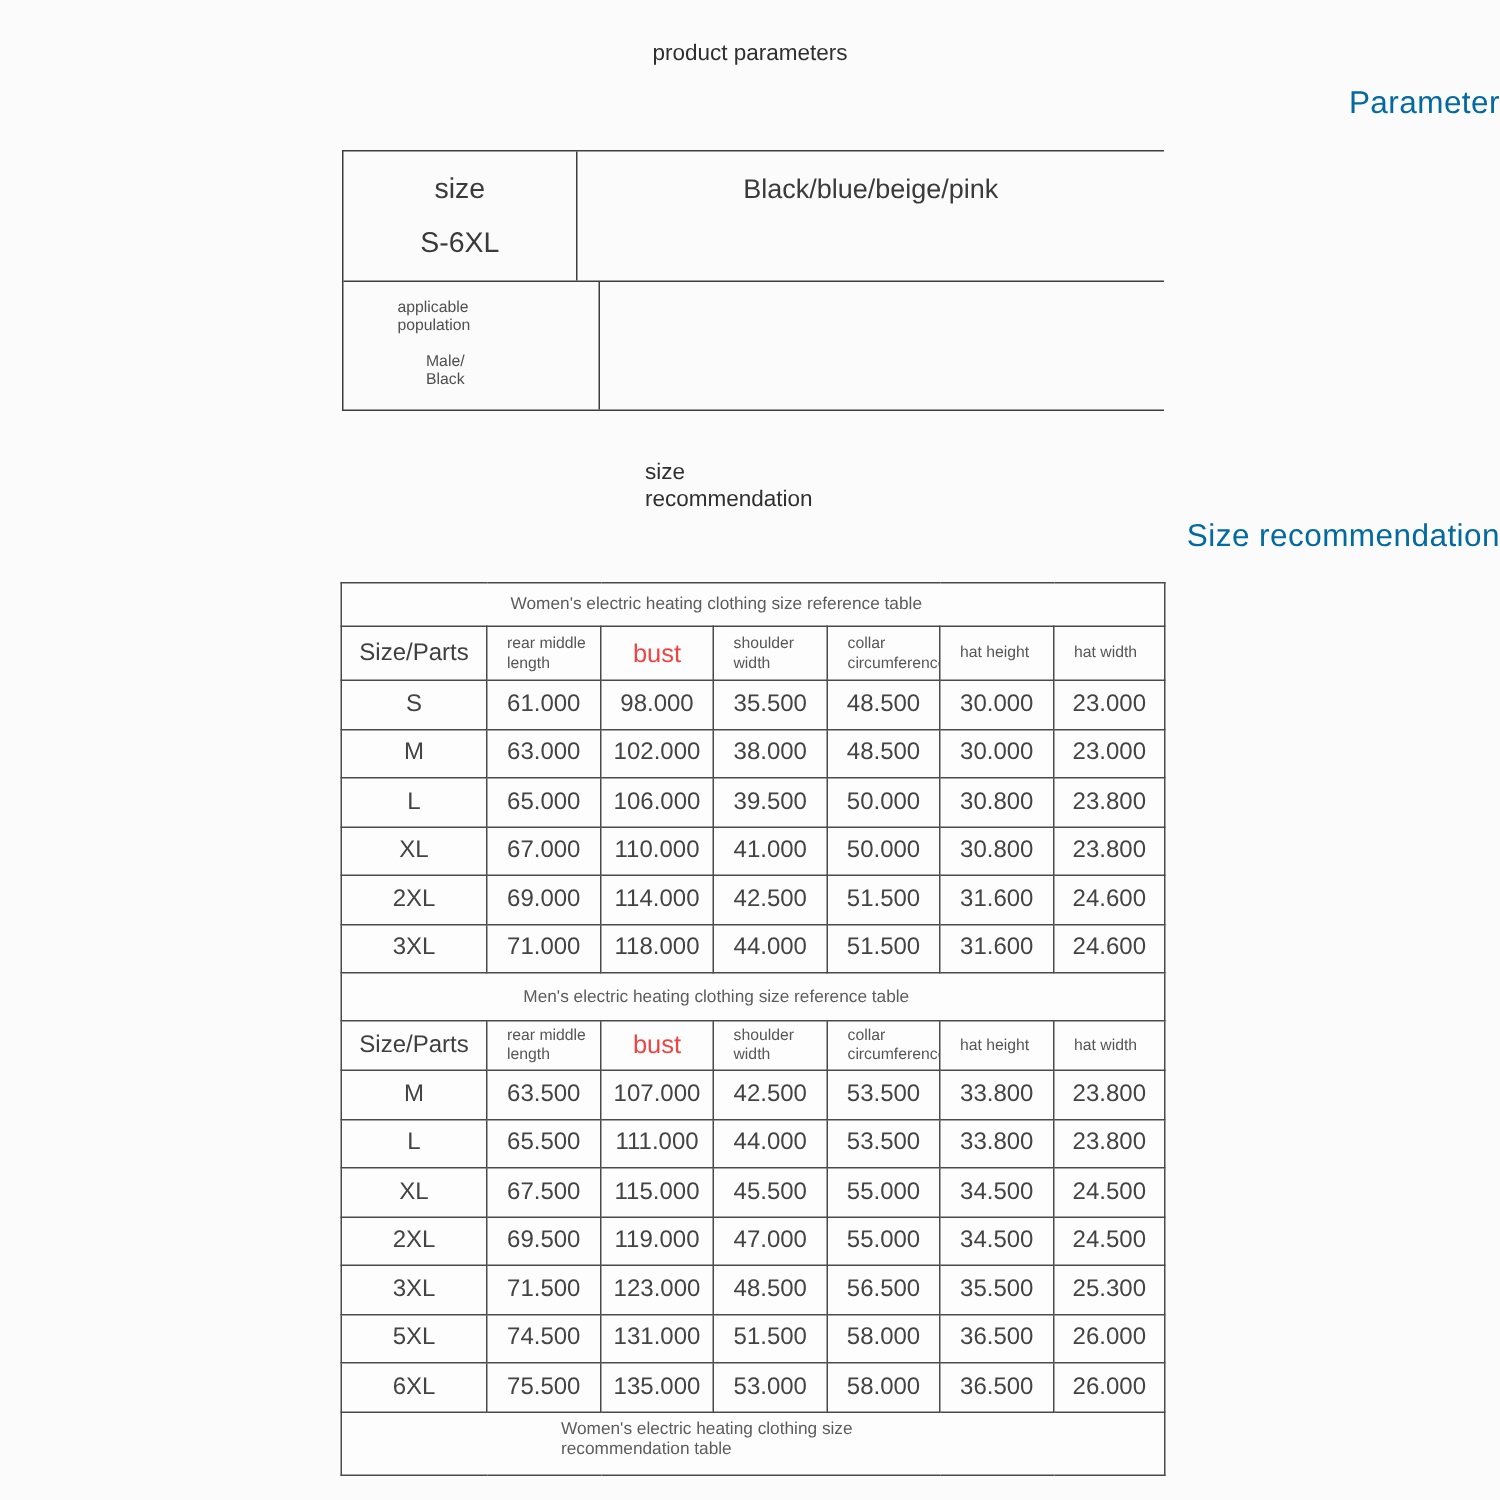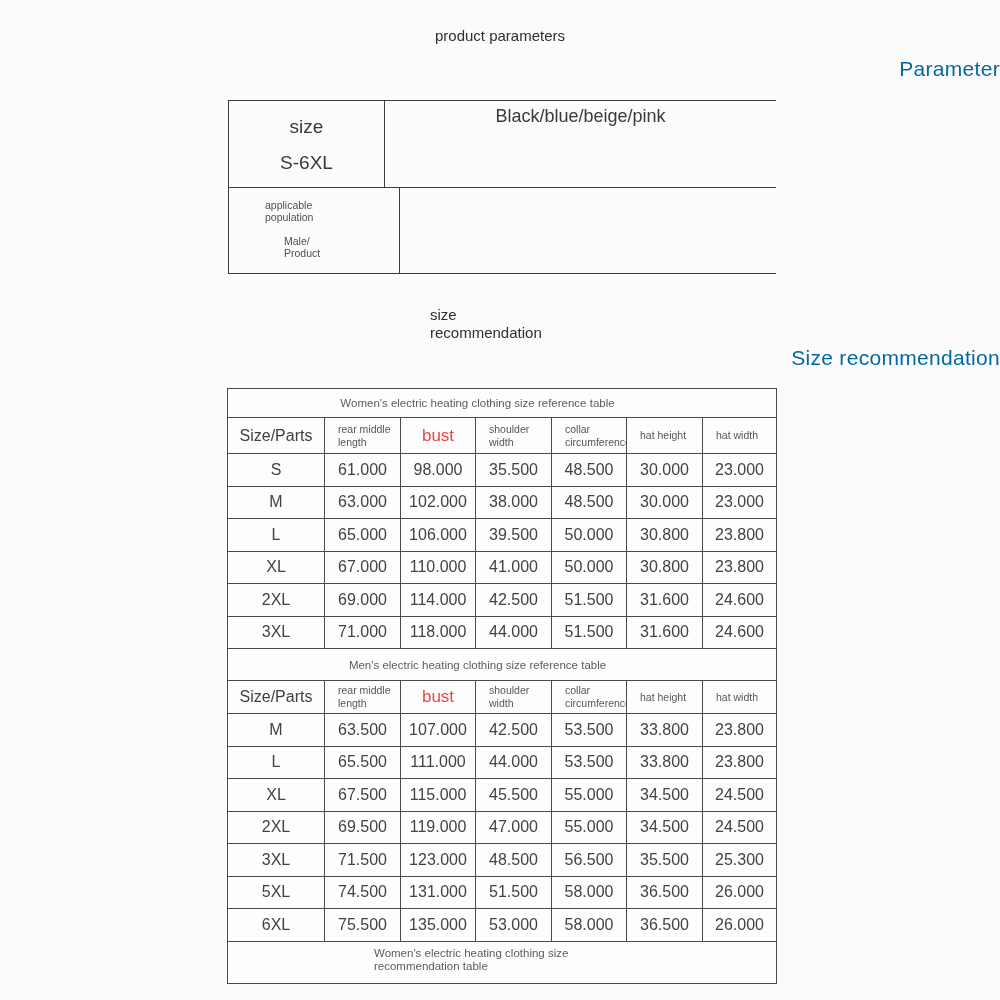--- a/index.html
+++ b/index.html
@@ -26,21 +26,21 @@
   .p-merged{flex:1;text-align:center;}
   .p-label-sm{font-size:10.5px;line-height:12px;color:#4f4f4f;text-align:left;}
   .p-big{font-size:19px;color:#3a3a3a;}
   .lbl-product{padding-left:57px;margin-top:11px;}
   .val-product{font-size:14px;color:#3a3a3a;text-align:left;padding-left:38px;margin-top:13px;}
   .lbl-population{padding-left:36px;margin-top:11px;}
   .val-population{padding-left:55px;margin-top:12px;}
   .c2-label{margin-top:15px;}
   .c2-value{margin-top:14px;}
   .c3-label{margin-top:15px;}
-  .c3-value{margin-top:5px;font-size:18px;color:#3a3a3a;}
+  .c3-value{margin-top:15px;font-size:18px;color:#3a3a3a;}
   .fabric-label{font-size:13.5px;color:#3e3e3e;margin-top:15px;padding-right:38px;}
   .fabric-value{font-size:12.5px;color:#3e3e3e;margin-top:21px;}
 
   
   .size-table{position:absolute;left:227px;top:388px;border-collapse:collapse;table-layout:fixed;width:549px;background:#fdfdfd;}
   .size-table td{border:1px solid #4a4a4a;box-sizing:border-box;overflow:hidden;}
   td.title-cell{height:29px;font-size:11.5px;color:#5c5c5c;text-align:center;padding-right:50px;}
   td.title-cell-men{height:32px;}
   tr.head-row td{height:36px;}
   tr.head-row-men td{height:33px;}
@@ -70,21 +70,21 @@
       </div>
     </div>
     <div class="p-row p-row2">
       <div class="p-c1">
         <div class="p-label-sm lbl-population">
           <div>applicable</div>
           <div>population</div>
         </div>
         <div class="p-label-sm val-population">
           <div>Male/</div>
-          <div>Product</div>
+          <div>Black</div>
         </div>
       </div>
     </div>
   </div>
 
   <div id="size-heading">
     <div>size</div>
     <div>recommendation</div>
   </div>
   <div id="size-heading-gray" class="h-gray">Size recommendation</div>

